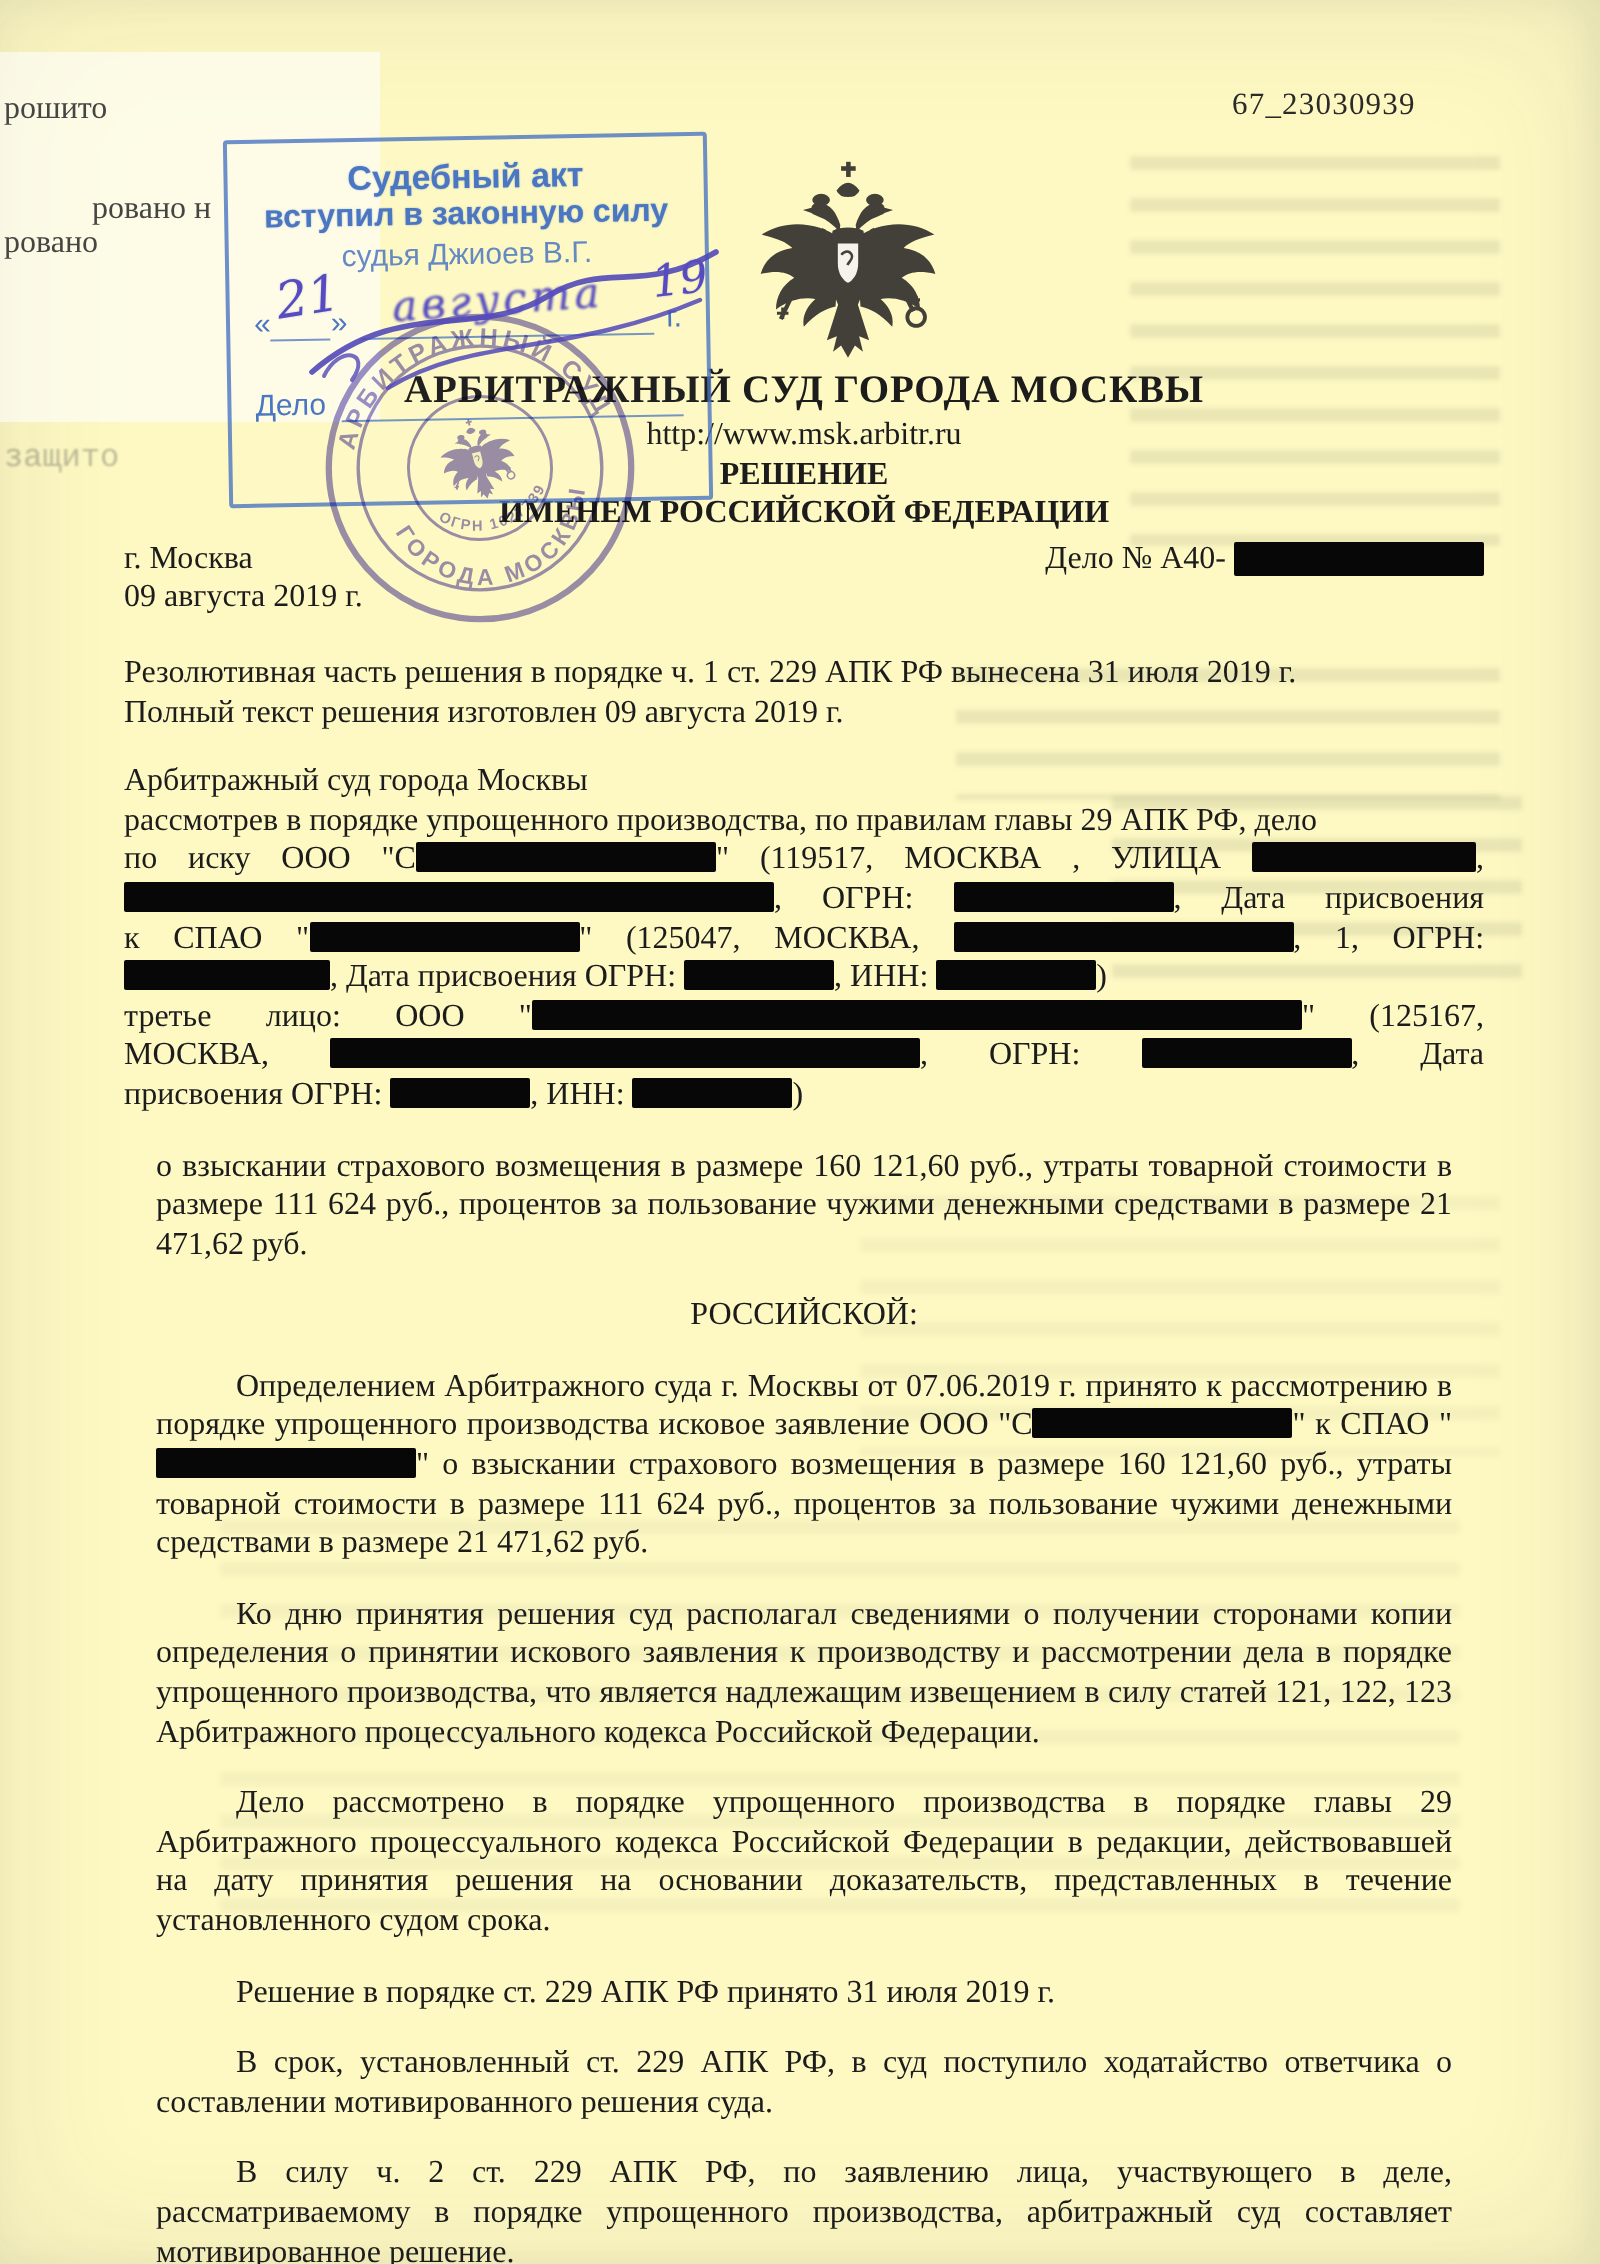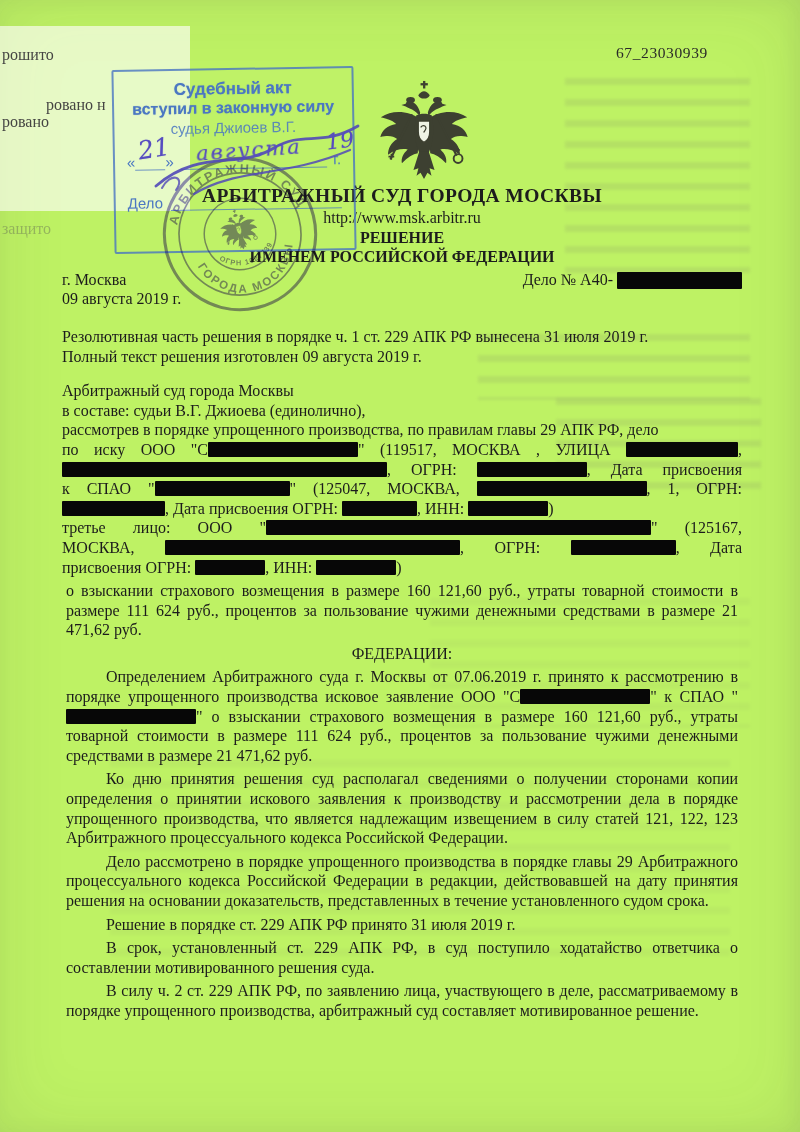--- a/index.html
+++ b/index.html
@@ -1,43 +1,43 @@
 <!DOCTYPE html>
 <html lang="ru"><head>
 <meta charset="utf-8">
 <style>
   html,body{margin:0;padding:0;background:#d8d8d5;}
   .page{
     position:relative;width:800px;height:1132px;margin:0 auto;
-    background:#bef264;overflow:hidden;
+    background:#fef9c3;overflow:hidden;
     font-family:"Liberation Serif","DejaVu Serif",serif;color:#1c1c1c;
     box-shadow:inset 0 0 70px rgba(60,60,55,.10), inset -6px 0 18px rgba(90,90,85,.08);
   }
   
   .corner-label{position:absolute;left:0;top:26px;width:190px;height:185px;background:rgba(253,253,250,.65);}
   .edge-line{position:absolute;left:2px;font-size:16px;color:#454543;}
-  .edge-line.faint{color:rgba(85,85,82,.38);filter:blur(.6px);}
+  .edge-line.faint{color:rgba(85,85,82,.38);filter:blur(.6px);font-family:Liberation Mono, monospace;}
   .doc-number{position:absolute;left:616px;top:44px;font-size:15.5px;letter-spacing:.6px;color:#2a2a28;}
   
   .coat{position:absolute;left:376px;top:80px;width:96px;height:112px;color:#33312d;opacity:.92;}
   
   .bleed{position:absolute;background:repeating-linear-gradient(180deg,rgba(124,129,104,.55) 0 7px,transparent 7px 21px);filter:blur(1.4px);opacity:.28;pointer-events:none;}
   .bleed.soft{opacity:.12;}
   
   .content{position:absolute;left:62px;top:184px;width:680px;font-size:16px;line-height:19.6px;}
   .c{text-align:center;}
   .court-name{font-weight:bold;font-size:19.5px;line-height:24px;letter-spacing:.4px;}
   .bold{font-weight:bold;}
   .caseline{display:flex;justify-content:space-between;align-items:center;margin-top:3px;}
-  .caseline .right{display:flex;align-items:flex-end;gap:4px;}
+  .caseline .right{display:flex;align-items:center;gap:4px;}
   .redact{display:inline-block;height:15px;background:#070707;vertical-align:-2px;border-radius:1px;}
   .redact.tall{height:17px;}
   .gap18{height:18px;}.gap15{height:15px;}
   .jline{text-align:justify;text-align-last:justify;}
-  .para{ text-align:justify;margin:4px;}
+  .para{ text-align:justify;margin:16px;}
   .para.ind{text-indent:40px;}
   .heading-ust{text-align:center;margin:1px 0;}
   
   .stamp{position:absolute;left:113px;top:68px;width:238px;height:180px;border:2.5px solid rgba(72,116,194,.8);border-radius:2px;transform:rotate(-1deg);color:#4b77c2;font-family:"Liberation Sans","DejaVu Sans",sans-serif;z-index:3;background:rgba(255,255,255,0.02);}
   .stamp .s1{margin-top:9px;text-align:center;font-weight:bold;font-size:17px;text-shadow:0 0 1px rgba(75,119,194,.55);}
   .stamp .s2{text-align:center;font-weight:bold;font-size:16px;text-shadow:0 0 1px rgba(75,119,194,.55);}
   .stamp .s3{text-align:center;font-size:15px;margin-top:2px;opacity:.85;}
   .stamp .drow{display:flex;align-items:flex-end;margin:16px 12px 0 12px;font-size:15px;}
   .stamp .uline{border-bottom:1.6px solid rgba(72,116,194,.75);display:inline-block;height:16px;}
   .stamp .u-day{width:30px;}
@@ -118,34 +118,33 @@
       </span>
     </div>
     <div>09 августа 2019 г.</div>
 
     <div class="gap18"></div>
     <div>Резолютивная часть решения в порядке ч. 1 ст. 229 АПК РФ вынесена 31 июля 2019 г.</div>
     <div>Полный текст решения изготовлен 09 августа 2019 г.</div>
     <div class="gap15"></div>
 
     <div>Арбитражный суд города Москвы</div>
-    <div>в составе: судьи В.Г. Джиоева (единолично),</div>
     <div>рассмотрев в порядке упрощенного производства, по правилам главы 29 АПК РФ, дело</div>
 
     <div class="jline">по иску ООО "С<span class="redact" style="width: 150px;"></span>" (119517, МОСКВА , УЛИЦА <span class="redact" style="width: 112px;"></span>,</div>
     <div class="jline"><span class="redact" style="width: 325px;"></span>, ОГРН: <span class="redact" style="width: 110px;"></span>, Дата присвоения</div>
     <div class="jline">к СПАО "<span class="redact" style="width: 135px;"></span>" (125047, МОСКВА, <span class="redact" style="width: 170px;"></span>, 1, ОГРН:</div>
     <div><span class="redact" style="width: 103px;"></span>, Дата присвоения ОГРН: <span class="redact" style="width: 75px;"></span>, ИНН: <span class="redact" style="width: 80px;"></span>)</div>
     <div class="jline">третье лицо: ООО "<span class="redact" style="width: 385px;"></span>" (125167,</div>
     <div class="jline">МОСКВА, <span class="redact" style="width: 295px;"></span>, ОГРН: <span class="redact" style="width: 105px;"></span>, Дата</div>
     <div>присвоения ОГРН: <span class="redact" style="width: 70px;"></span>, ИНН: <span class="redact" style="width: 80px;"></span>)</div>
 
     <p class="para">о взыскании страхового возмещения в размере 160 121,60 руб., утраты товарной стоимости в размере 111 624 руб., процентов за пользование чужими денежными средствами в размере 21 471,62 руб.</p>
 
-    <div class="heading-ust">ФЕДЕРАЦИИ:</div>
+    <div class="heading-ust">РОССИЙСКОЙ:</div>
 
     <p class="para ind">Определением Арбитражного суда г. Москвы от 07.06.2019 г. принято к рассмотрению в порядке упрощенного производства исковое заявление ООО "С<span class="redact" style="width: 130px;"></span>" к СПАО "<span class="redact" style="width: 130px;"></span>" о взыскании страхового возмещения в размере 160 121,60 руб., утраты товарной стоимости в размере 111 624 руб., процентов за пользование чужими денежными средствами в размере 21 471,62 руб.</p>
     <p class="para ind">Ко дню принятия решения суд располагал сведениями о получении сторонами копии определения о принятии искового заявления к производству и рассмотрении дела в порядке упрощенного производства, что является надлежащим извещением в силу статей 121, 122, 123 Арбитражного процессуального кодекса Российской Федерации.</p>
     <p class="para ind">Дело рассмотрено в порядке упрощенного производства в порядке главы 29 Арбитражного процессуального кодекса Российской Федерации в редакции, действовавшей на дату принятия решения на основании доказательств, представленных в течение установленного судом срока.</p>
     <p class="para ind">Решение в порядке ст. 229 АПК РФ принято 31 июля 2019 г.</p>
     <p class="para ind">В срок, установленный ст. 229 АПК РФ, в суд поступило ходатайство ответчика о составлении мотивированного решения суда.</p>
     <p class="para ind">В силу ч. 2 ст. 229 АПК РФ, по заявлению лица, участвующего в деле, рассматриваемому в порядке упрощенного производства, арбитражный суд составляет мотивированное решение.</p>
   </div>
 
   <div class="stamp">

